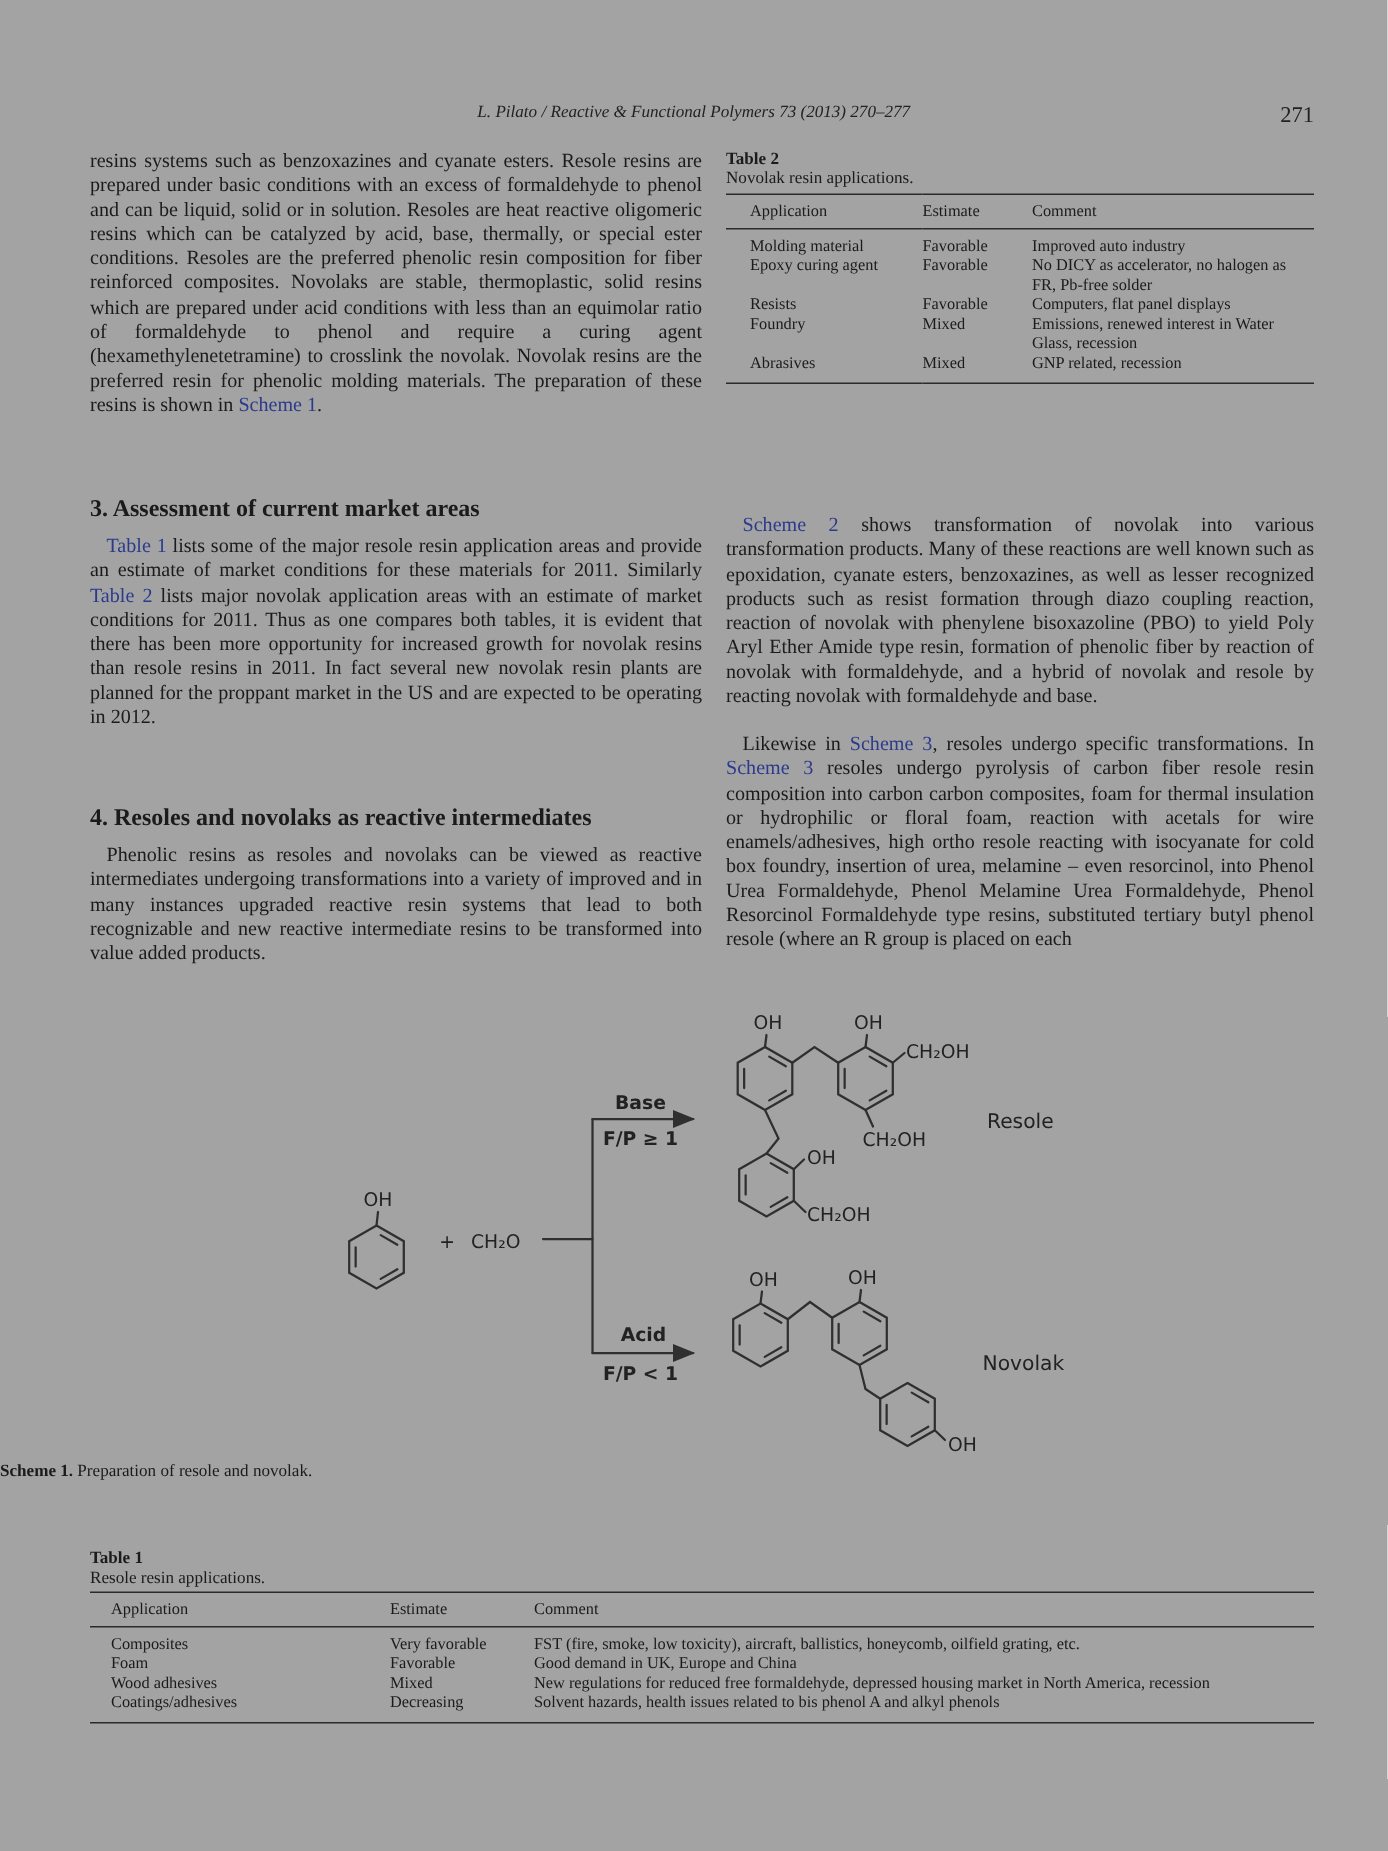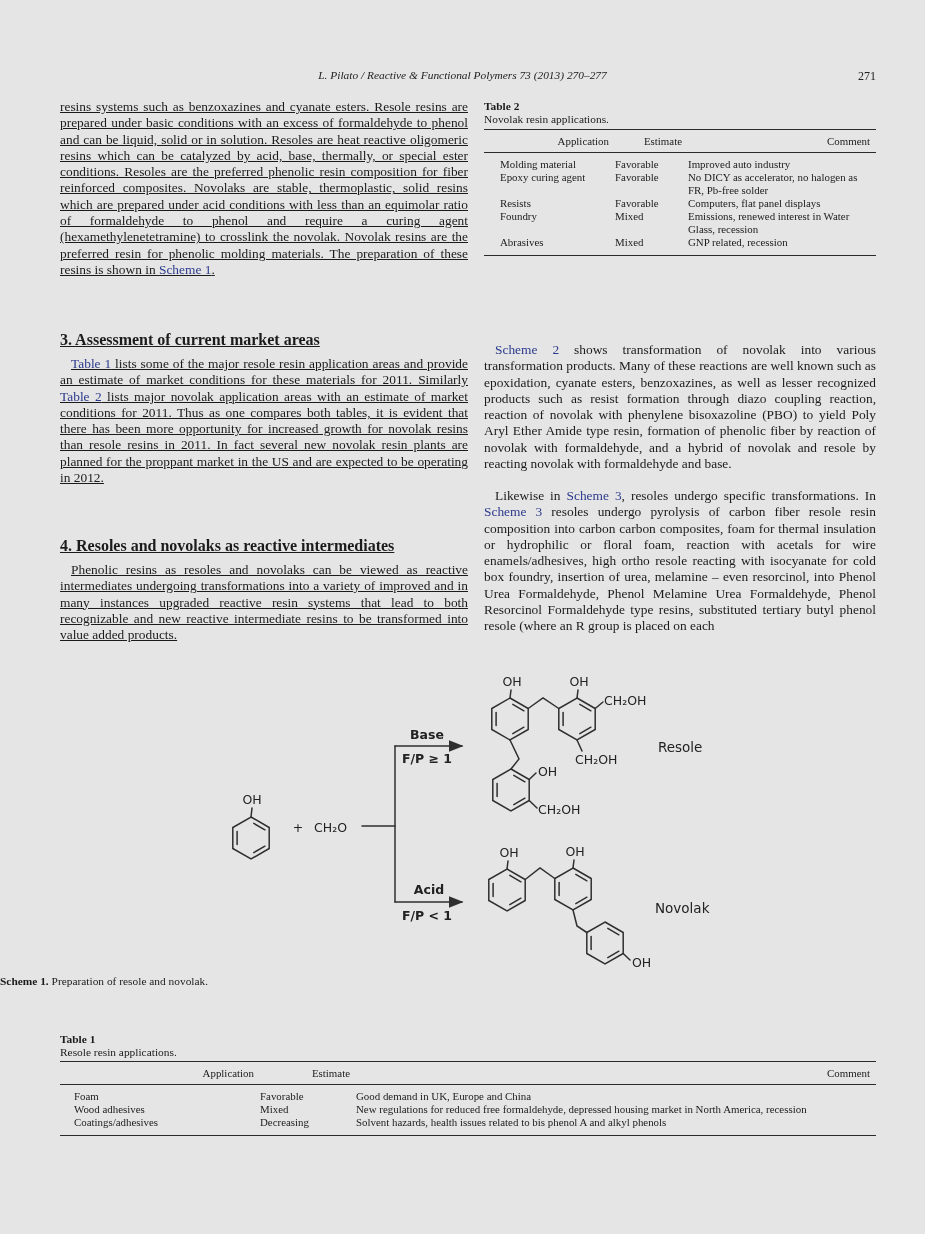--- a/index.html
+++ b/index.html
@@ -1,33 +1,33 @@
 <!DOCTYPE html>
 <html lang="en"><head>
 <meta charset="utf-8">
 <style>
   html,body{margin:0;padding:0;background:#ffffff;}
-  .page{position:relative;width:925px;height:1234px;background:#e5e5e5;overflow:hidden;
+  .page{position:relative;width:925px;height:1234px;background:#a3a3a3;overflow:hidden;
         font-family:"Liberation Serif",serif;color:#1b1b1b;}
   .runhead{position:absolute;top:69px;left:0;right:0;text-align:center;
            font-style:italic;font-size:11.4px;color:#222;}
-  .pagenum{position:absolute;top:69px;right:49px;font-size:12px;color:#222;}
+  .pagenum{position:absolute;top:69px;right:49px;font-size:15px;color:#222;}
   .block{position:absolute;}
-  .col-l{left:60px;width:408px;text-decoration:underline;}
+  .col-l{left:60px;width:408px;}
   .col-r{left:484px;width:392px;}
   p.body{margin:0;text-align:justify;font-size:13.4px;line-height:16.3px;hyphens:auto;}
   p.indent{text-indent:11px;}
   h2.sec{margin:0;font-size:16px;font-weight:bold;}
   a.xref{color:#2b3a8c;text-decoration:none;cursor:pointer;}
   .tablabel{font-size:11.4px;font-weight:bold;line-height:13px;}
   .tabcaption{font-size:11.4px;line-height:13px;}
   table.sci{border-collapse:collapse;table-layout:fixed;
             font-family:"Liberation Serif",serif;font-size:10.9px;line-height:13px;color:#1b1b1b;}
   table.sci{border-top:1.2px solid #2a2a2a;border-bottom:1.2px solid #2a2a2a;}
-  table.sci th{font-weight:normal;text-align:right;border-bottom:1.2px solid #2a2a2a;
+  table.sci th{font-weight:normal;text-align:left;border-bottom:1.2px solid #2a2a2a;
                padding:5px 6px 4px 0;}
   table.sci td{vertical-align:top;padding:0 6px 0 0;}
   table.sci tbody tr:first-child td{padding-top:5px;}
   table.sci tbody tr:last-child td{padding-bottom:6px;}
   .t2{width:392px;}
   .t2 .c1{width:101px;}
   .t2 .c2{width:67px;}
   .t2 td.c1, .t2 th.c1{padding-left:24px;text-indent:-8px;}
   .t1{width:816px;}
   .t1 .c1{width:180px;}
@@ -206,20 +206,25 @@
     <table class="sci t1">
       <thead>
         <tr>
           <th class="c1">Application</th>
           <th class="c2">Estimate</th>
           <th class="c3">Comment</th>
         </tr>
       </thead>
       <tbody>
         <tr>
+          <td class="c1">Composites</td>
+          <td class="c2">Very favorable</td>
+          <td class="c3">FST (fire, smoke, low toxicity), aircraft, ballistics, honeycomb, oilfield grating, etc.</td>
+        </tr>
+        <tr>
           <td class="c1">Foam</td>
           <td class="c2">Favorable</td>
           <td class="c3">Good demand in UK, Europe and China</td>
         </tr>
         <tr>
           <td class="c1">Wood adhesives</td>
           <td class="c2">Mixed</td>
           <td class="c3">New regulations for reduced free formaldehyde, depressed housing market in North America, recession</td>
         </tr>
         <tr>

